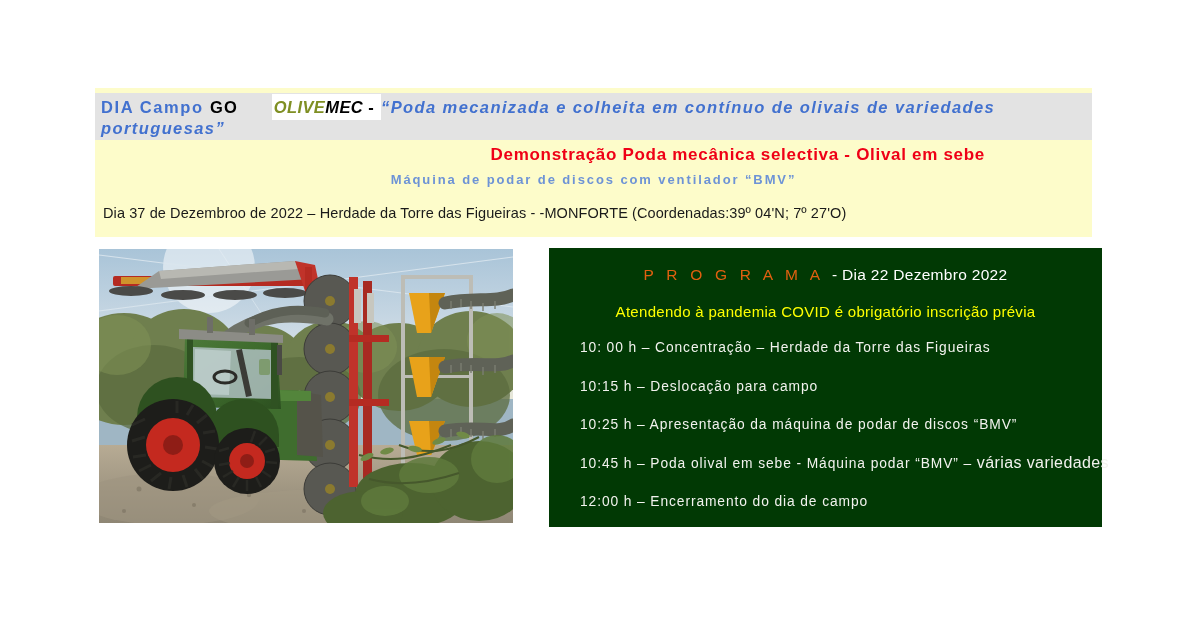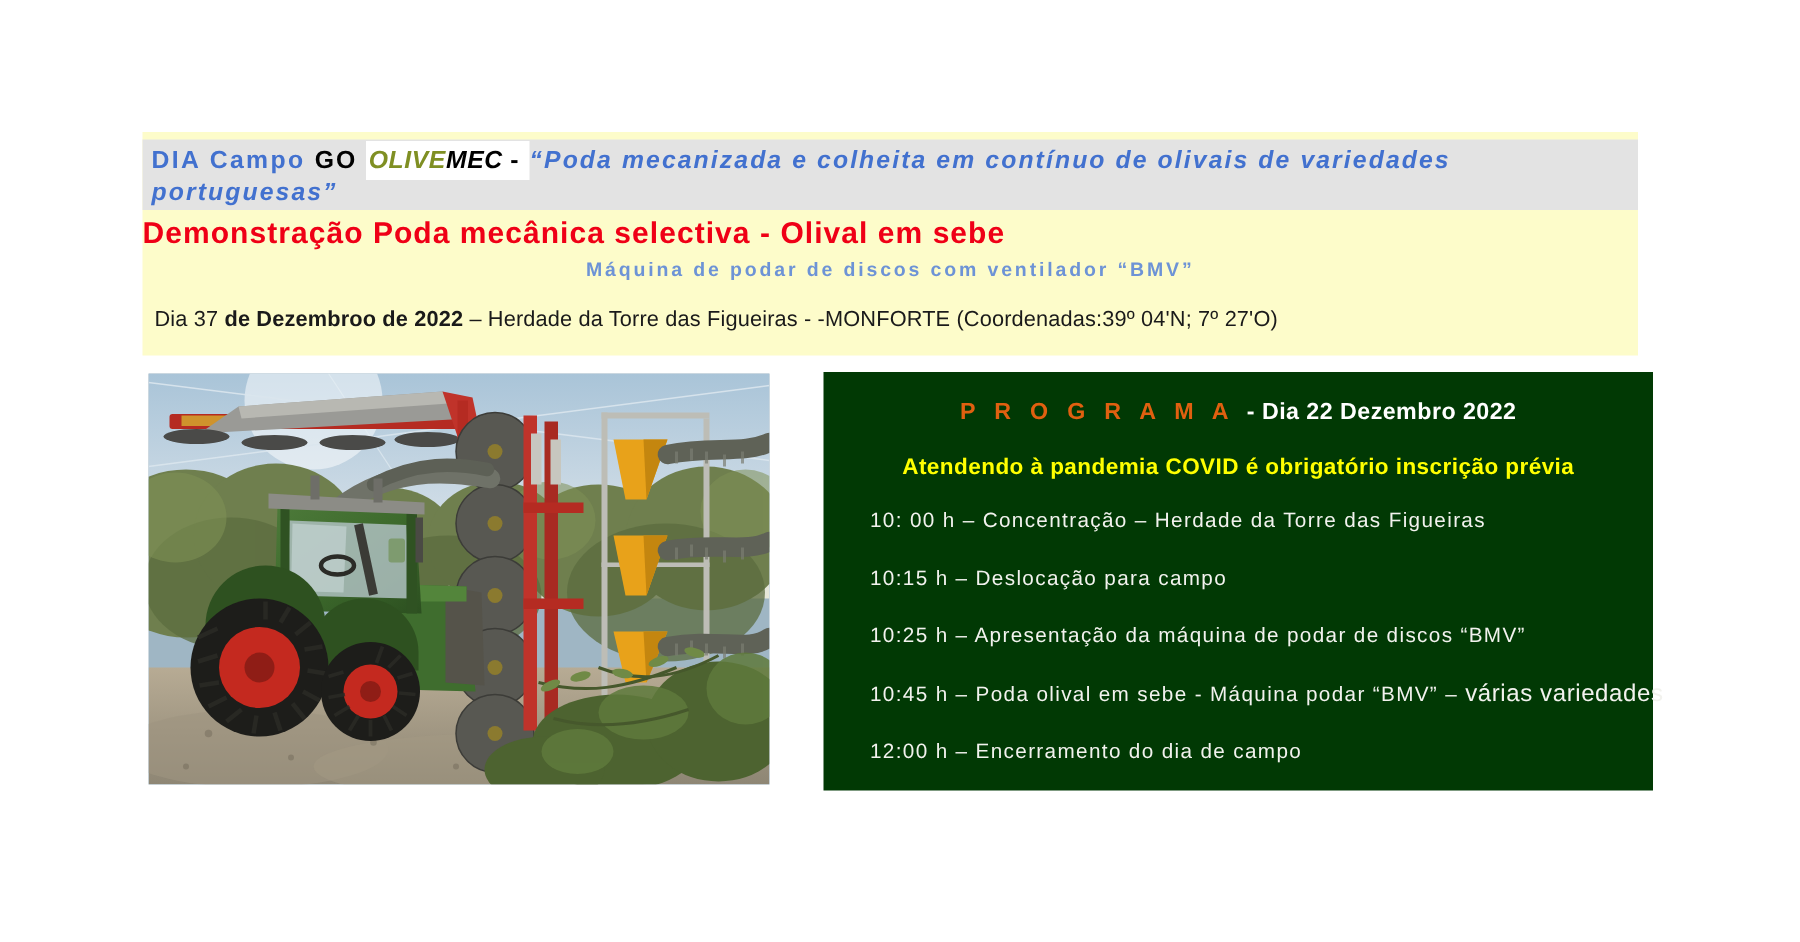--- a/index.html
+++ b/index.html
@@ -46,38 +46,39 @@
     text-align: left;
     white-space: normal;
   }
   .t-dia      { color: #4271cf; margin-top: 28px; }
   .t-go       { color: #000000; letter-spacing: 1.2px; }
   .logo-box   {
     background: #ffffff;
     padding: 4px 2px;
     font-style: italic;
     letter-spacing: 0.4px;
+    margin-left: 28px;
   }
   .t-olive    { color: #7f8f23; }
   .t-mec      { color: #000000; }
   .t-dash     { color: #000000; font-style: normal; }
   .t-quote    {
     color: #4271cf;
     font-style: italic;
     letter-spacing: 1.4px;
   }
 
   
   .demo-line {
     position: absolute;
     left: 0;
     top: 57px;
     width: 890px;
-    text-align: left;
-    font-size: 20px;
+    text-align: right;
+    font-size: 17px;
     font-weight: bold;
     letter-spacing: 0.7px;
     color: #ef0016;
   }
   .machine-line {
     position: absolute;
     left: 0;
     top: 84px;
     width: 997px;
     text-align: center;
@@ -90,21 +91,21 @@
   
   .date-line {
     position: absolute;
     left: 8px;
     top: 117px;
     width: 985px;
     font-size: 14.5px;
     color: #1a1a1a;
     letter-spacing: 0.1px;
   }
-  .date-line b { font-weight: bold; }
+  .date-line b { font-weight: normal; }
 
   
   .photo {
     position: absolute;
     left: 99px;
     top: 249px;
     width: 414px;
     height: 274px;
     overflow: hidden;
     background: #9fb6c4;
@@ -121,38 +122,38 @@
     background: #013904;
     box-sizing: border-box;
   }
   .prog-title {
     position: absolute;
     left: 0;
     top: 18px;
     width: 553px;
     text-align: center;
     font-size: 15.5px;
-    font-weight: bold;
+    font-weight: normal;
   }
   .prog-word {
     color: #e06010;
     letter-spacing: 4.2px;
   }
   .prog-date {
     color: #ffffff;
     letter-spacing: 0.3px;
   }
   .prog-covid {
     position: absolute;
     left: 0;
     top: 55px;
     width: 553px;
     text-align: center;
     font-size: 15px;
-    font-weight: bold;
+    font-weight: normal;
     color: #ffff00;
     letter-spacing: 0.3px;
   }
   .prog-items {
     position: absolute;
     left: 31px;
     top: 90px;
     width: 538px;
   }
   .prog-item {

